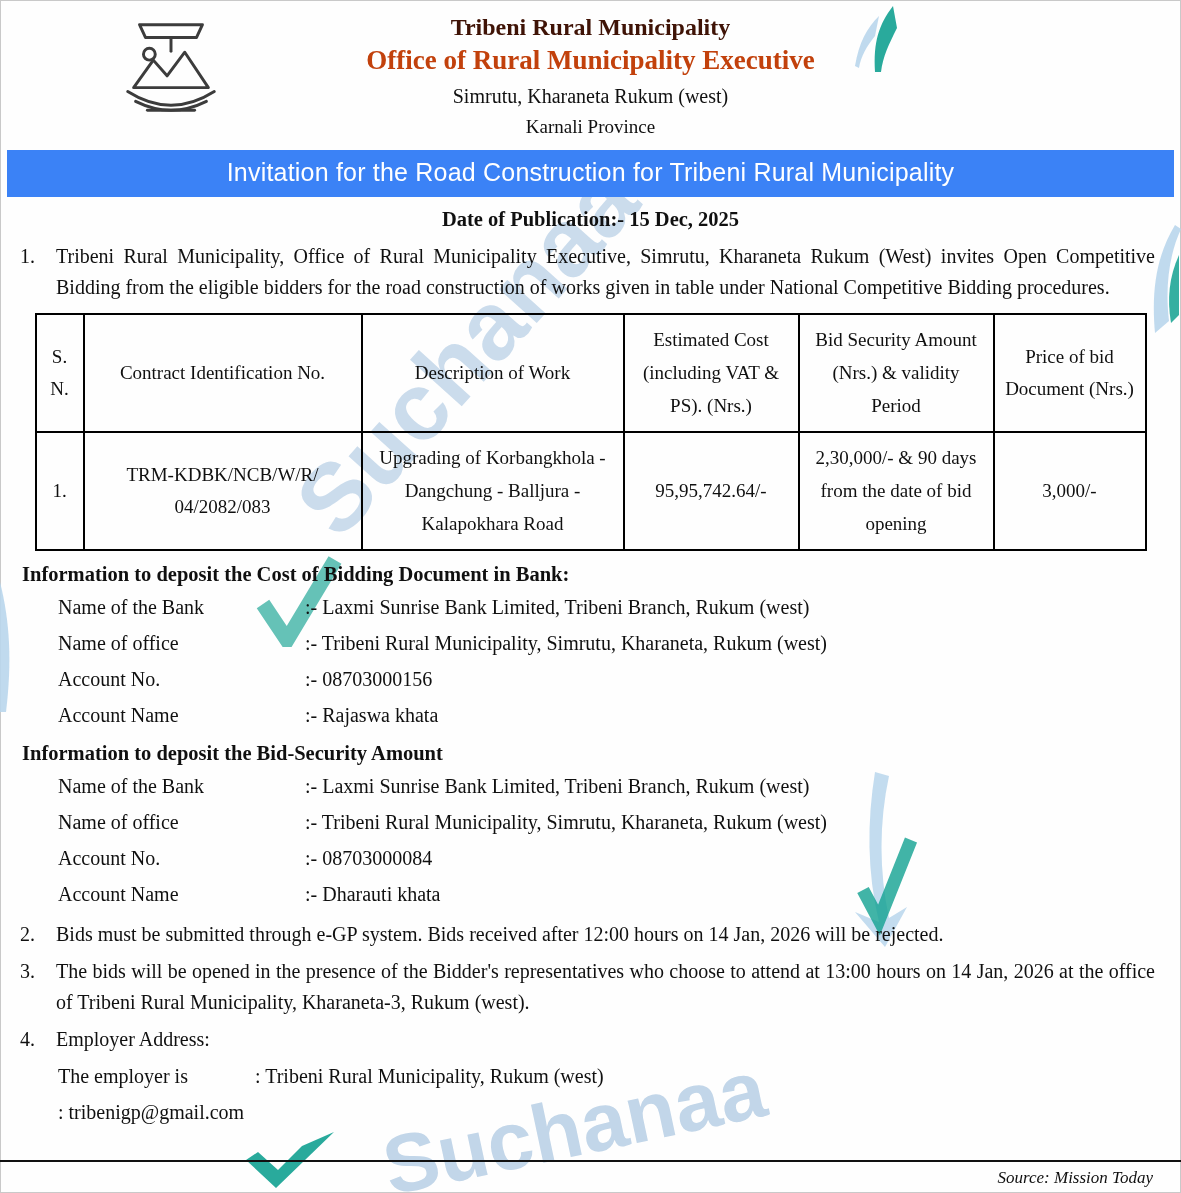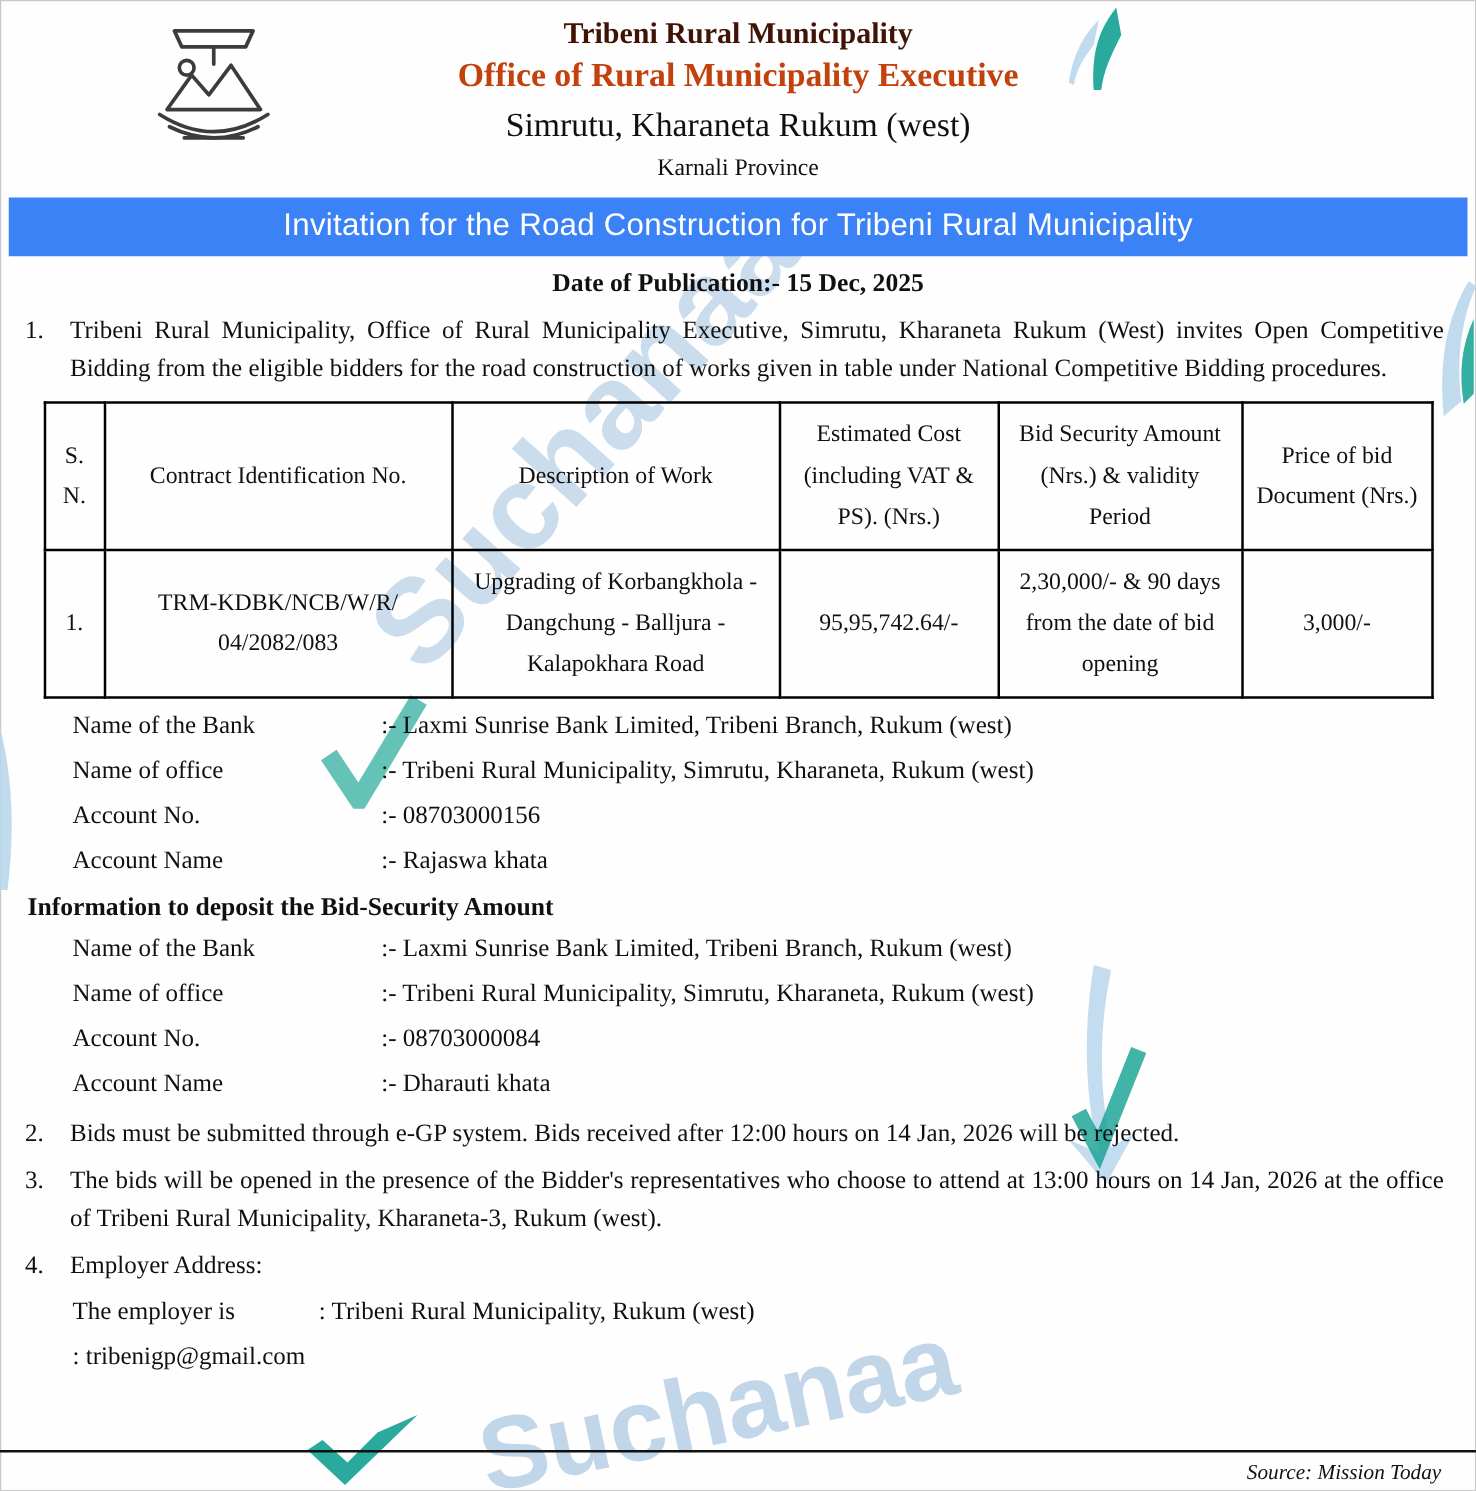--- a/index.html
+++ b/index.html
@@ -9,21 +9,21 @@
     font-family:"Liberation Serif", serif; color:#101010;
     box-shadow: inset 0 0 0 1px #c9c9c9;
   }
   .doc { position:relative; z-index:2; }
 
   
   .head { position:relative; padding-top:12px; text-align:center; }
   .logo { position:absolute; left:112px; top:10px; width:118px; height:112px; }
   .t-org    { font-size:24px; font-weight:bold; color:#3f1306; line-height:1.3; }
   .t-office { font-size:27px; font-weight:bold; color:#c2410c; line-height:1.3; }
-  .t-addr   { font-size:27px; margin-top:7px;text-align:center; }
+  .t-addr   { font-size:20px; margin-top:7px;text-align:center; }
   .t-prov   { font-size:19px; margin-top:8px; }
 
   
   .banner {
     margin:12px 7px 0 7px; background:#3b82f6; color:#ffffff;
     font-family:"Liberation Sans", sans-serif; font-weight:normal;
     font-size:25px; text-align:center; padding:8px 0 10px; letter-spacing:.2px;
   }
 
   .pub-date { text-align:center; font-weight:bold; font-size:20.5px; margin-top:11px; }
@@ -154,20 +154,21 @@
           <td>1.</td>
           <td>TRM-KDBK/NCB/W/R/ 04/2082/083</td>
           <td>Upgrading of Korbangkhola - Dangchung - Balljura - Kalapokhara Road</td>
           <td>95,95,742.64/-</td>
           <td>2,30,000/- &amp; 90 days from the date of bid opening</td>
           <td>3,000/-</td>
         </tr>
       </tbody>
     </table>
 
+    <div class="sec-h">Information to deposit the Cost of Bidding Document in Bank:</div>
     <div class="kv">
       <span class="k">Name of the Bank</span>
       <span class="v">:- Laxmi Sunrise Bank Limited, Tribeni Branch, Rukum (west)</span>
     </div>
     <div class="kv">
       <span class="k">Name of office</span>
       <span class="v">:- Tribeni Rural Municipality, Simrutu, Kharaneta, Rukum (west)</span>
     </div>
     <div class="kv">
       <span class="k">Account No.</span>

